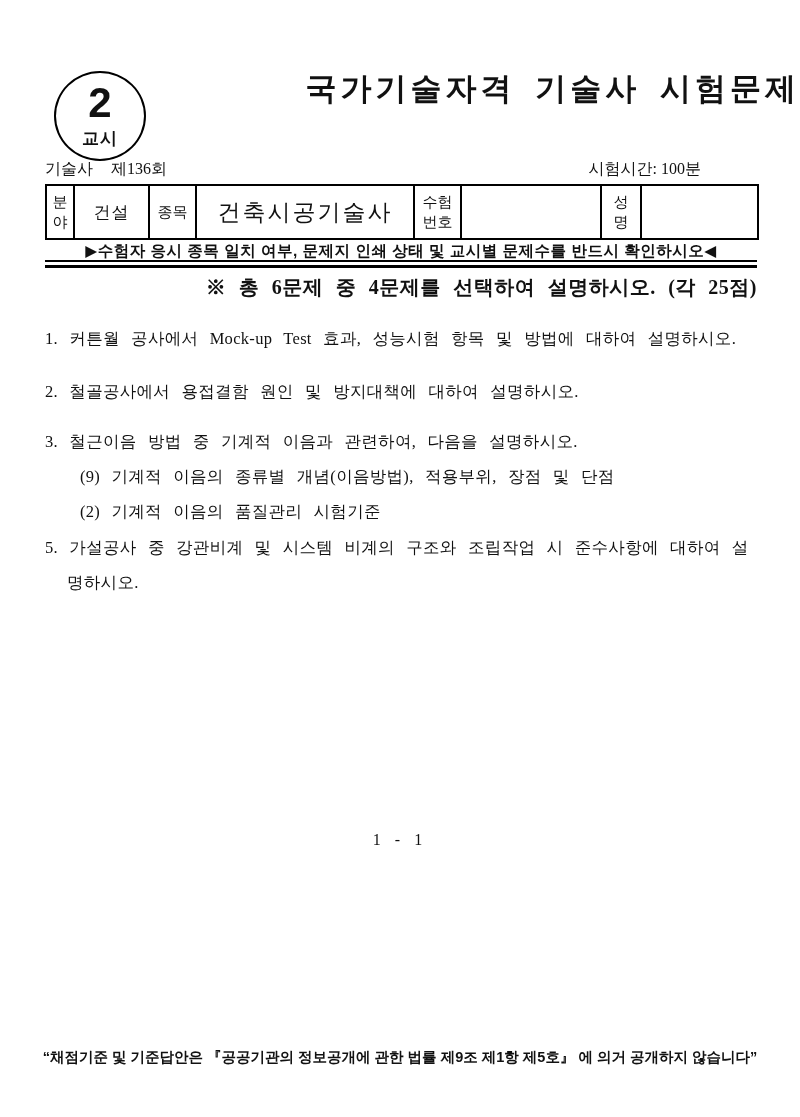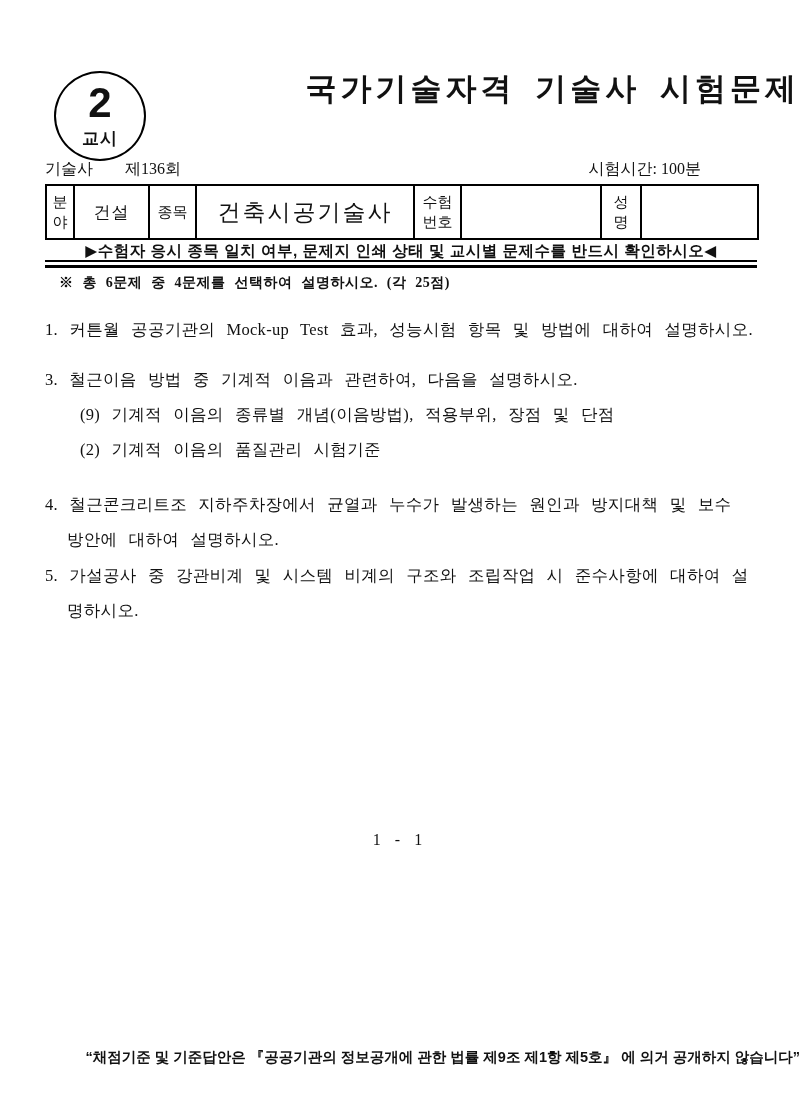--- a/index.html
+++ b/index.html
@@ -37,21 +37,21 @@
     letter-spacing: 4px;
     word-spacing: 8px;
   }
 
   
   .meta {
     position: absolute; left: 45px; top: 159px; width: 712px;
     display: flex; justify-content: space-between;
     font-size: 16px;
   }
-  .meta-left  { display: flex; gap: 32px; }
+  .meta-left  { display: flex; gap: 18px; }
   .meta-right { margin-right: 56px; }
 
   
   .info-table {
     position: absolute; left: 45px; top: 184px;
     width: 712px;
     border-collapse: collapse;
     table-layout: fixed;
     font-family: Liberation Serif, serif;
   }
@@ -84,22 +84,22 @@
     border-top: 2px solid #000;
     border-bottom: 3.5px solid #000;
   }
 
   
   .content {
     position: absolute; left: 45px; top: 268px; width: 712px;
   }
   .instruction {
     margin: 6px 0 0 14px;
-    font-size: 14px; font-weight: bold;
-    word-spacing: 0.35em; letter-spacing: 0.5px;
+    font-size: 20px; font-weight: bold;
+    word-spacing: 0.35em; letter-spacing: 0.5px; text-align: right;
   }
   .question {
     font-size: 16.5px; line-height: 35px;
     word-spacing: 0.42em; letter-spacing: 0.3px;
     padding-left: 22px; text-indent: -22px;
   }
   .q1 { margin-top: 20px; }
   .q2 { margin-top: 18px; }
   .q3 { margin-top: 15px; }
   .q4 { margin-top: 20px; }
@@ -112,21 +112,21 @@
   }
 
   .page-number {
     position: absolute; left: 0; right: 0; top: 831px;
     text-align: center;
     font-size: 16px; letter-spacing: 5px;
   }
 
   .footer {
     position: absolute; left: 0; right: 0; top: 1048px;
-    text-align: right;
+    text-align: center;
     font-family: "Liberation Sans", "DejaVu Sans", sans-serif;
     font-weight: bold; font-size: 14.5px;
     letter-spacing: 0px;
   }
 </style>
 </head>
 <body>
 
 <div class="page">
 
@@ -179,35 +179,35 @@
     </table>
 
   <div class="notice">▶수험자 응시 종목 일치 여부, 문제지 인쇄 상태 및 교시별 문제수를 반드시 확인하시오◀</div>
   <div class="double-rule"></div>
 
   <div class="content">
     <div class="instruction">※ 총 6문제 중 4문제를 선택하여 설명하시오. (각 25점)</div>
 
     <div class="question q1">
       <span>1.</span>
-      <span>커튼월 공공기관의 Mock-up Test 효과, 성능시험 항목 및 방법에 대하여 설명하시오.</span>
-    </div>
-
+      <span>커튼월 공사에서 Mock-up Test 효과, 성능시험 항목 및 방법에 대하여 설명하시오.</span>
+    </div>
+
+    <div class="question q2">
+      <span>2.</span>
+      <span>철골공사에서 용접결함 원인 및 방지대책에 대하여 설명하시오.</span>
+    </div>
 
     <div class="question q3">
       <span>3.</span>
       <span>철근이음 방법 중 기계적 이음과 관련하여, 다음을 설명하시오.</span>
       <div class="sub-item">(9) 기계적 이음의 종류별 개념(이음방법), 적용부위, 장점 및 단점</div>
       <div class="sub-item">(2) 기계적 이음의 품질관리 시험기준</div>
     </div>
 
-    <div class="question q4">
-      <span>4.</span>
-      <span>철근콘크리트조 지하주차장에서 균열과 누수가 발생하는 원인과 방지대책 및 보수 방안에 대하여 설명하시오.</span>
-    </div>
 
     <div class="question q5">
       <span>5.</span>
       <span>가설공사 중 강관비계 및 시스템 비계의 구조와 조립작업 시 준수사항에 대하여 설명하시오.</span>
     </div>
 
   </div>
 
   <div class="page-number">1 - 1</div>
 

